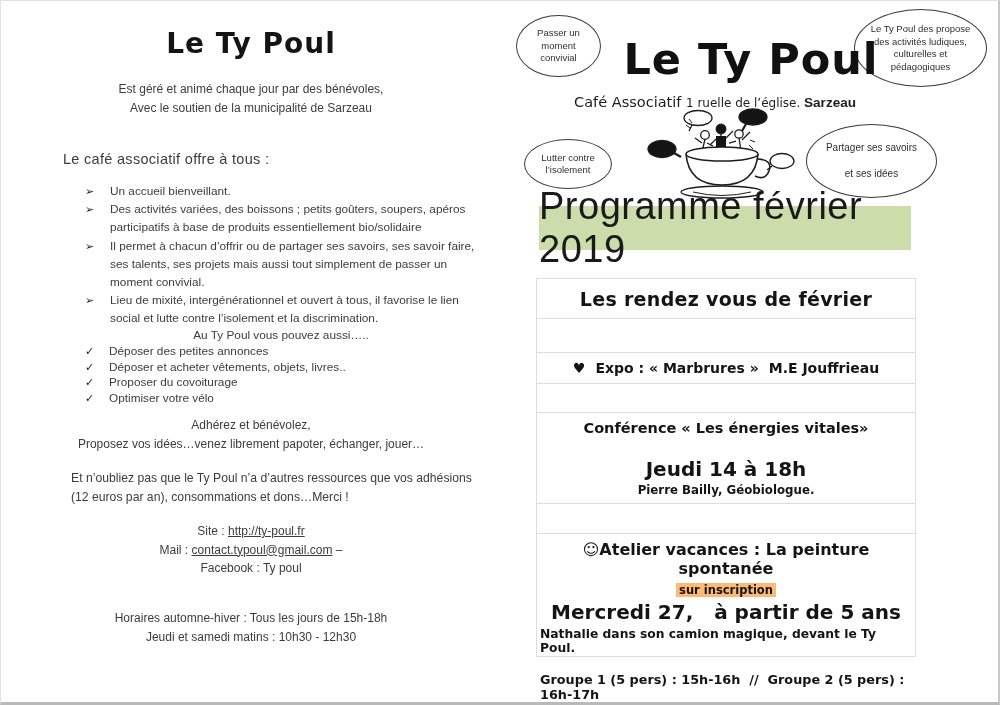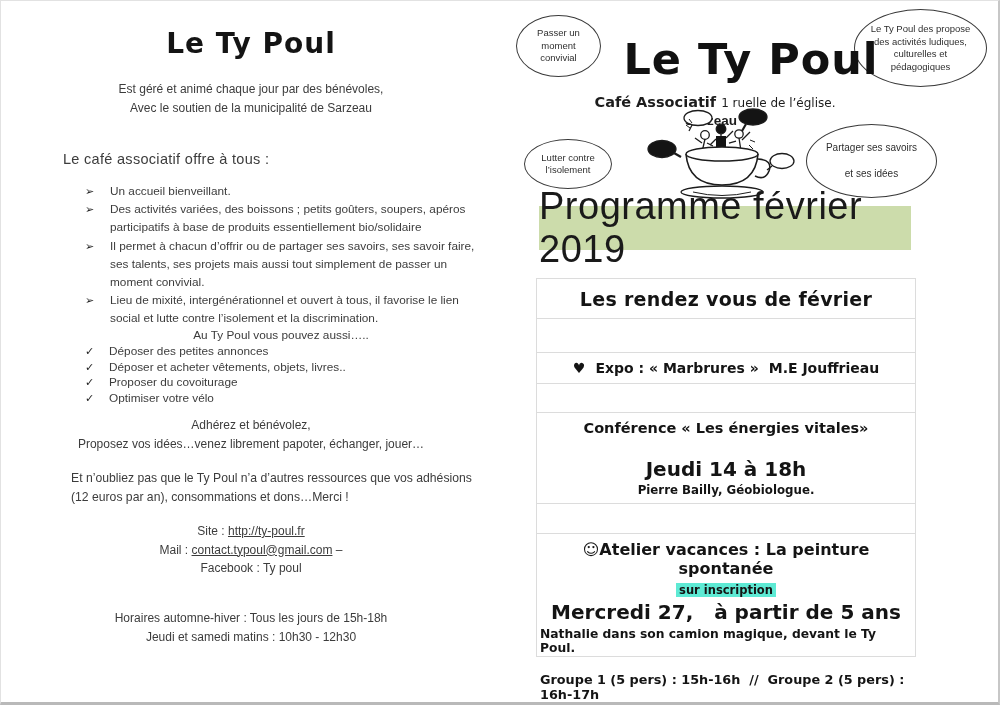--- a/index.html
+++ b/index.html
@@ -35,21 +35,21 @@
           font-size:9.5px; line-height:12.5px; color:#2f2f2f; padding:6px 10px; }
   .oval-1 { left:515px; top:14px;  width:85px;  height:62px; }
   .oval-2 { left:853px; top:8px;   width:133px; height:78px; }
   .oval-3 { left:523px; top:138px; width:88px;  height:50px; }
   .oval-4 { left:805px; top:123px; width:131px; height:74px; font-size:10px; }
   .oval-4 .gap { height:13px; }
 
   .r-title { left:590px; top:33px; width:320px; text-align:center; font-size:43px; font-weight:600;
              letter-spacing:1px; color:#111; font-family:"DejaVu Sans", sans-serif; }
   .r-subtitle { left:560px; top:92px; width:300px; text-align:center; color:#1d1d1d; }
-  .r-subtitle .p1 { font-family:"DejaVu Sans", sans-serif; font-weight:700; font-size:14.5px;margin-left:8px; }
+  .r-subtitle .p1 { font-family:"DejaVu Sans", sans-serif; font-weight:400; font-size:14.5px;margin-left:8px; }
   .r-subtitle .p2 { font-family:"DejaVu Sans", sans-serif; font-size:12px; }
   .r-subtitle .p3 { font-weight:700; font-size:13.5px; }
 
   .illus { left:645px; top:107px; width:168px; height:92px; }
 
   .banner { left:538px; top:205px; width:372px; height:44px; display:flex; align-items:center;
             justify-content:center; font-size:38px; color:#1a1a1a; letter-spacing:0.5px; }
 
   .rtable { left:535px; top:277px; width:380px; border:1px solid #dcdcdc; background:#fff;
             font-family:"DejaVu Sans", sans-serif; font-weight:700; color:#141414; }
@@ -211,20 +211,20 @@
       <div class="row row-sp2"></div>
       <div class="row row-conf">
         <div class="conf-title">Conférence « Les énergies vitales»</div>
         <div class="conf-gap"></div>
         <div class="conf-when">Jeudi 14 à 18h</div>
         <div class="conf-who">Pierre Bailly, Géobiologue.</div>
       </div>
       <div class="row row-sp3"></div>
       <div class="row row-atelier">
         <div class="at-title"><span>☺</span><span>Atelier vacances : La peinture spontanée</span></div>
-        <div class="at-badge-line"><span class="at-badge" style="background:#5eead4;">sur inscription</span></div>
+        <div class="at-badge-line"><span class="at-badge" style="background:#fdba74;">sur inscription</span></div>
         <div class="at-when">Mercredi 27,   à partir de 5 ans</div>
         <div class="at-where">Nathalie dans son camion magique, devant le Ty Poul.</div>
         <div class="at-groups">Groupe 1 (5 pers) : 15h-16h  //  Groupe 2 (5 pers) : 16h-17h</div>
       </div>
     </div>
   </div>
 </div>
 
 </body></html>

